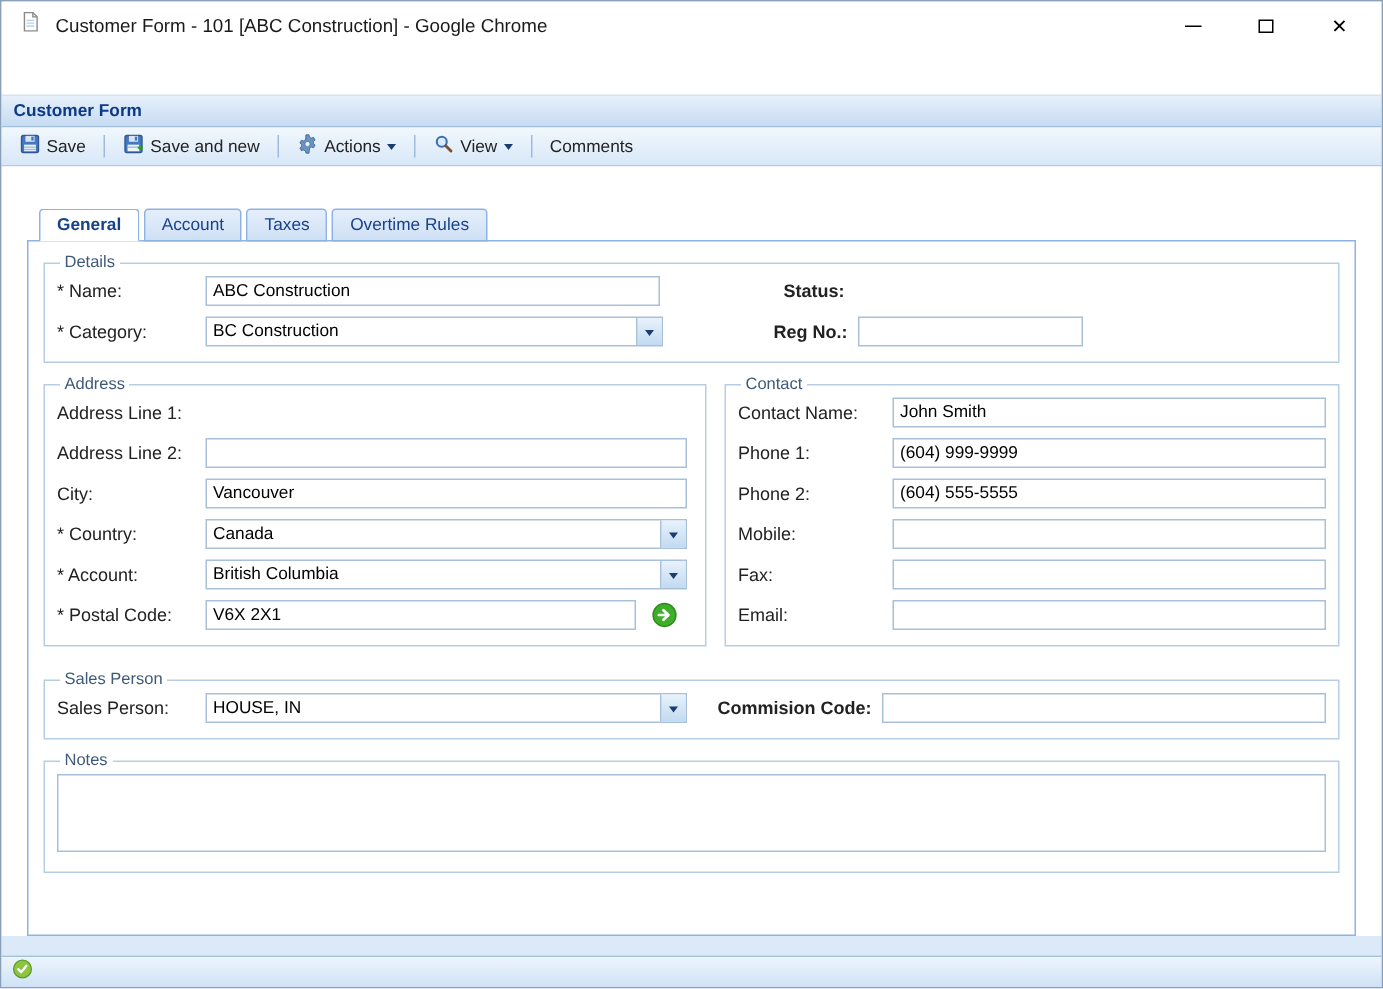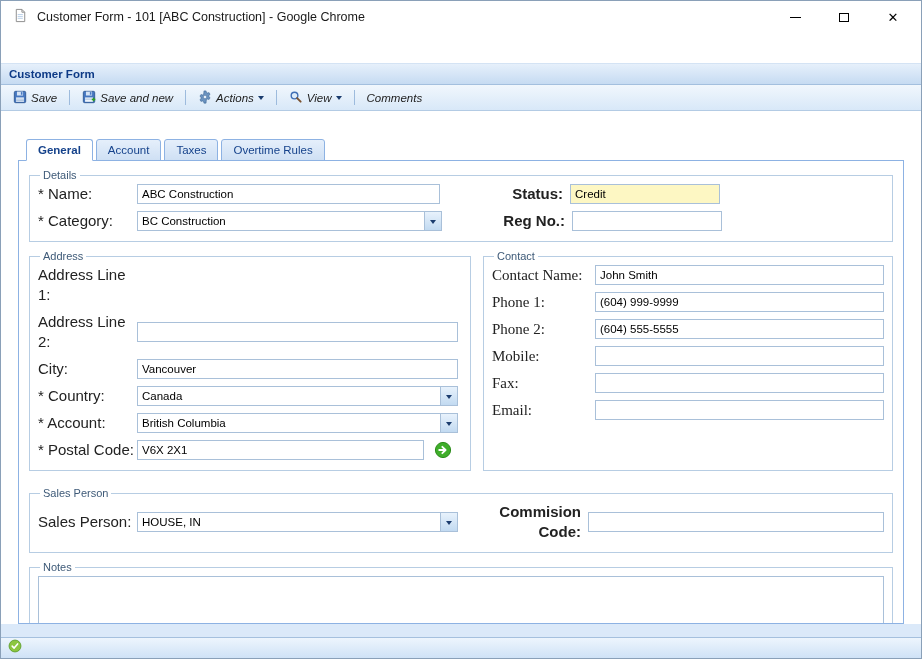--- a/index.html
+++ b/index.html
@@ -22,40 +22,40 @@
 
   
   .form-header { height:22px; flex:none; display:flex; align-items:center; padding:0 8px;
     background:linear-gradient(#e6f0fb,#c6dbf2); border-top:1px solid #d4e3f4; border-bottom:1px solid #a3bfde;
     font-size:11.5px; font-weight:bold; color:#0d3a86; }
 
   
   .toolbar { height:26px; flex:none; display:flex; align-items:center; padding:0 4px;
     background:linear-gradient(#f1f7fd,#d8e8f8); border-bottom:1px solid #b3cbe4; }
   .tb-btn { display:flex; align-items:center; gap:4px; padding:13px 7px; font-size:11.5px; color:#222;
-    border:1px solid transparent; border-radius:3px; cursor:default; white-space:nowrap;font-style:italic; }
+    border:1px solid transparent; border-radius:3px; cursor:default; white-space:nowrap; }
   .tb-sep { width:1px; height:15px; background:#9dbbdd; margin:0 4px; flex:none; }
   .caret { width:0; height:0; border:3px solid transparent; border-top:4px solid #1b3c6e; margin-top:4px; }
 
   
   .body { flex:1; background:#fff; padding:28px 17px 0; display:flex; flex-direction:column; overflow:hidden; }
   .tabs { display:flex; gap:3px; padding-left:8px; position:relative; z-index:2; margin-bottom:-1px; flex:none; }
   .tab { height:22px; display:flex; align-items:center; padding:0 11px; font-size:11.5px; color:#15428b;
     background:linear-gradient(#e5effb,#cfe0f4); border:1px solid #8db2e3; border-radius:3px 3px 0 0; cursor:default; }
   .tab.active { background:#fff; font-weight:bold; border-bottom:1px solid #fff; }
   .panel { flex:1; border:1px solid #8db2e3; background:#fff; padding:8px 10px 0; overflow:hidden; position:relative; z-index:1; }
 
   
   .fs { border:1px solid #b7cde3; margin:0 0 8px; padding:3px 8px 8px; background:#fff; }
   .fs legend { font-size:11px; color:#3e5a78; padding:0 3px; margin-left:2px; }
   .row { display:flex; align-items:center; margin-bottom:7px; }
   .row:last-child { margin-bottom:2px; }
-  .lbl { font-size:15px; color:#222; line-height:20px; flex:none; }
+  .lbl { font-size:12px; color:#222; line-height:20px; flex:none; }
   .w99 { width:99px; }
-  .w103 { width:103px;font-family:Liberation Serif, serif; }
+  .w103 { width:103px; }
   .rlbl { width:130px; text-align:right; padding-right:7px;font-weight:bold; }
   .txt { height:20px; border:1px solid #a9c0d9; background:#fff; font-family:inherit; font-size:11.5px;
     color:#000; padding:0 4px; flex:none; }
   .txt.yellow { background:#fdf7c3; }
   .grow { flex:1 1 auto; }
 
   
   .combo { height:20px; border:1px solid #a9c0d9; background:#fff; display:flex; flex:none; cursor:default; }
   .combo-val { flex:1; font-size:11.5px; color:#000; padding:0 4px; line-height:18px; overflow:hidden; white-space:nowrap; }
   .combo-trigger { width:17px; flex:none; background:linear-gradient(#e8f2fc,#c2daf1); border-left:1px solid #a9c0d9;
@@ -176,21 +176,20 @@
     </div>
 
     <div class="panel">
 
       <fieldset class="fs">
         <legend>Details</legend>
         <div class="row">
           <label class="lbl w99">* Name:</label>
           <input class="txt" style="width: 303px;" value="ABC Construction">
           <label class="lbl rlbl">Status:</label>
-          <input class="txt yellow" style="width: 150px;" value="Credit">
         </div>
         <div class="row">
           <label class="lbl w99">* Category:</label>
           <div class="combo" style="width:305px">
             <div class="combo-val">BC Construction</div>
             <div class="combo-trigger">
                 <span class="caret"></span>
               </div>
           </div>
           <label class="lbl rlbl">Reg No.:</label>

